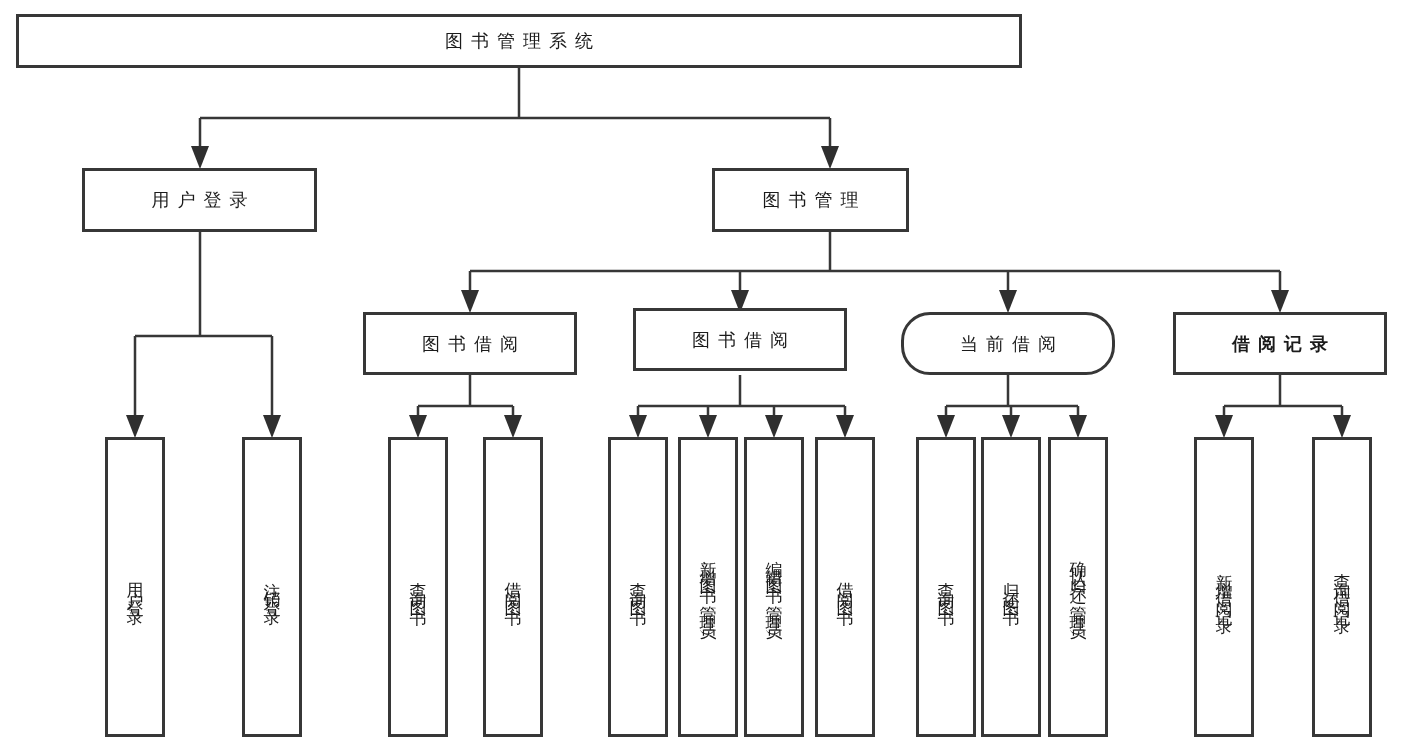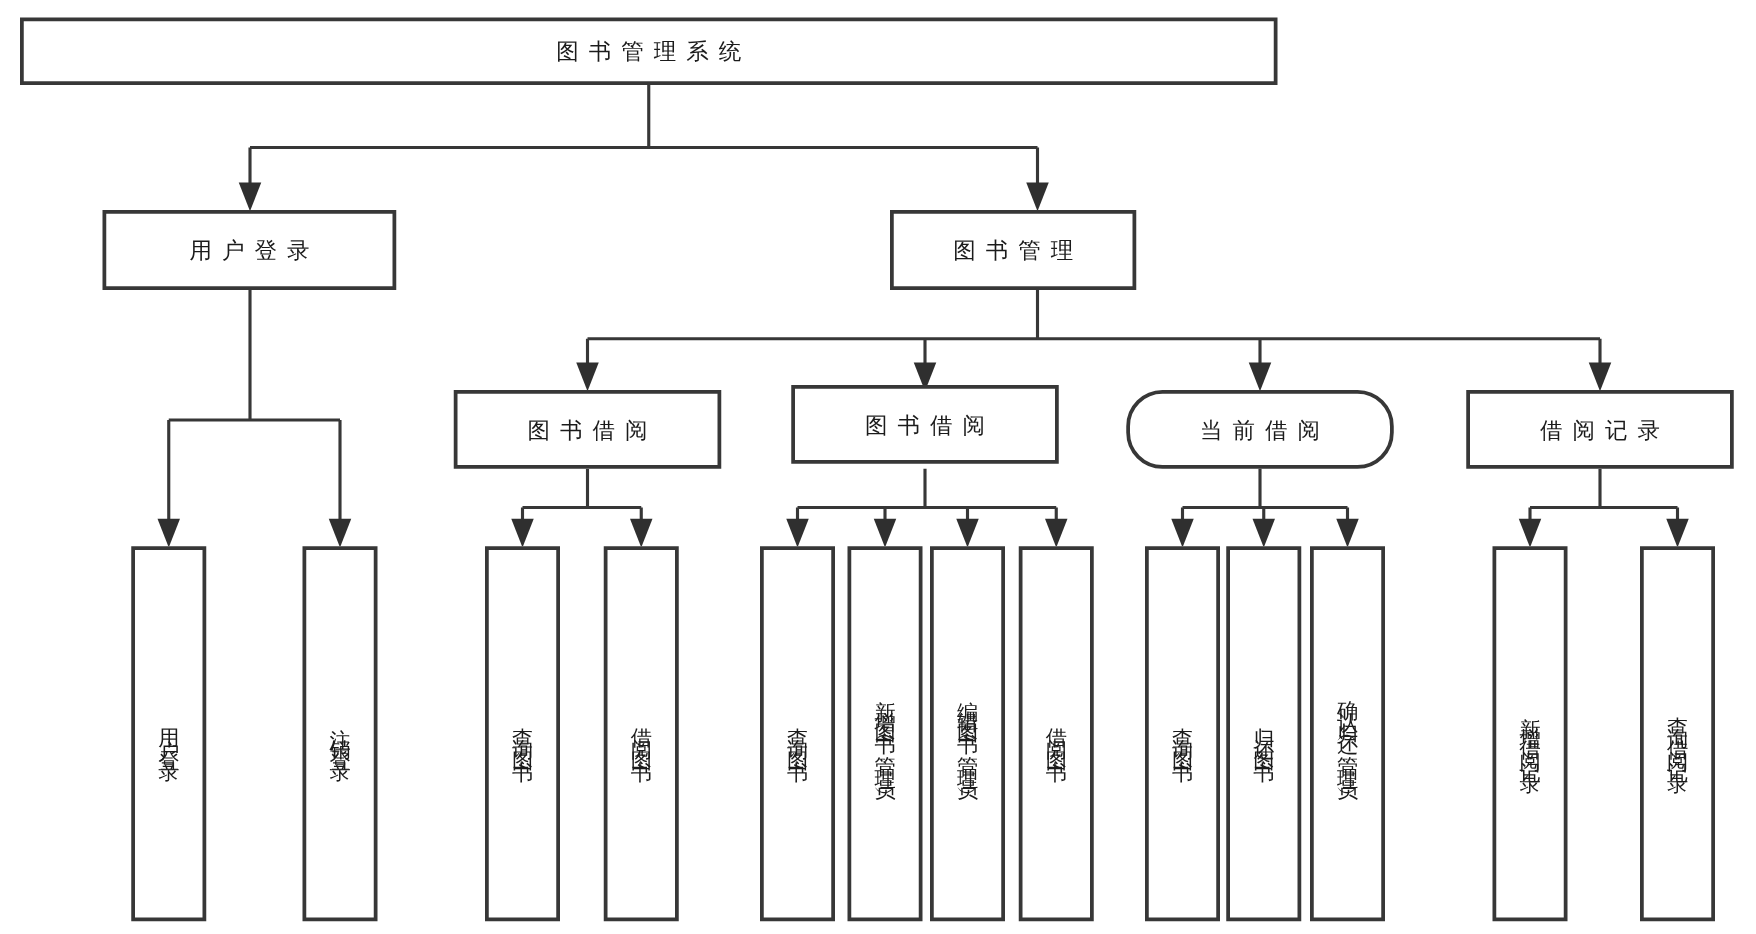--- a/index.html
+++ b/index.html
@@ -105,21 +105,21 @@
   </svg>
 
   <div class="node h" style="left:16px; top:14px; width:1006px; height:54px;">图书管理系统</div>
 
   <div class="node h" style="left:82px; top:168px; width:235px; height:64px;">用户登录</div>
   <div class="node h" style="left:712px; top:168px; width:197px; height:64px;">图书管理</div>
 
   <div class="node h" style="left:363px; top:312px; width:214px; height:63px;">图书借阅</div>
   <div class="node h" style="left:633px; top:308px; width:214px; height:63px;">图书借阅</div>
   <div class="node h" style="left:901px; top:312px; width:214px; height:63px;border-radius:29px;">当前借阅</div>
-  <div class="node h" style="left:1173px; top:312px; width:214px; height:63px;">借阅记录</div>
+  <div class="node h" style="left:1173px; top:312px; width:214px; height:63px;font-weight:bold;">借阅记录</div>
 
   <div class="node v" style="left:105px; top:437px; width:60px; height:300px;">用户登录</div>
   <div class="node v" style="left:242px; top:437px; width:60px; height:300px;">注销登录</div>
 
   <div class="node v" style="left:388px; top:437px; width:60px; height:300px;">查询图书</div>
   <div class="node v" style="left:483px; top:437px; width:60px; height:300px;">借阅图书</div>
 
   <div class="node v" style="left:608px; top:437px; width:60px; height:300px;">查询图书</div>
   <div class="node v" style="left:678px; top:437px; width:60px; height:300px;">新增图书（管理员）</div>
   <div class="node v" style="left:744px; top:437px; width:60px; height:300px;">编辑图书（管理员）</div>

